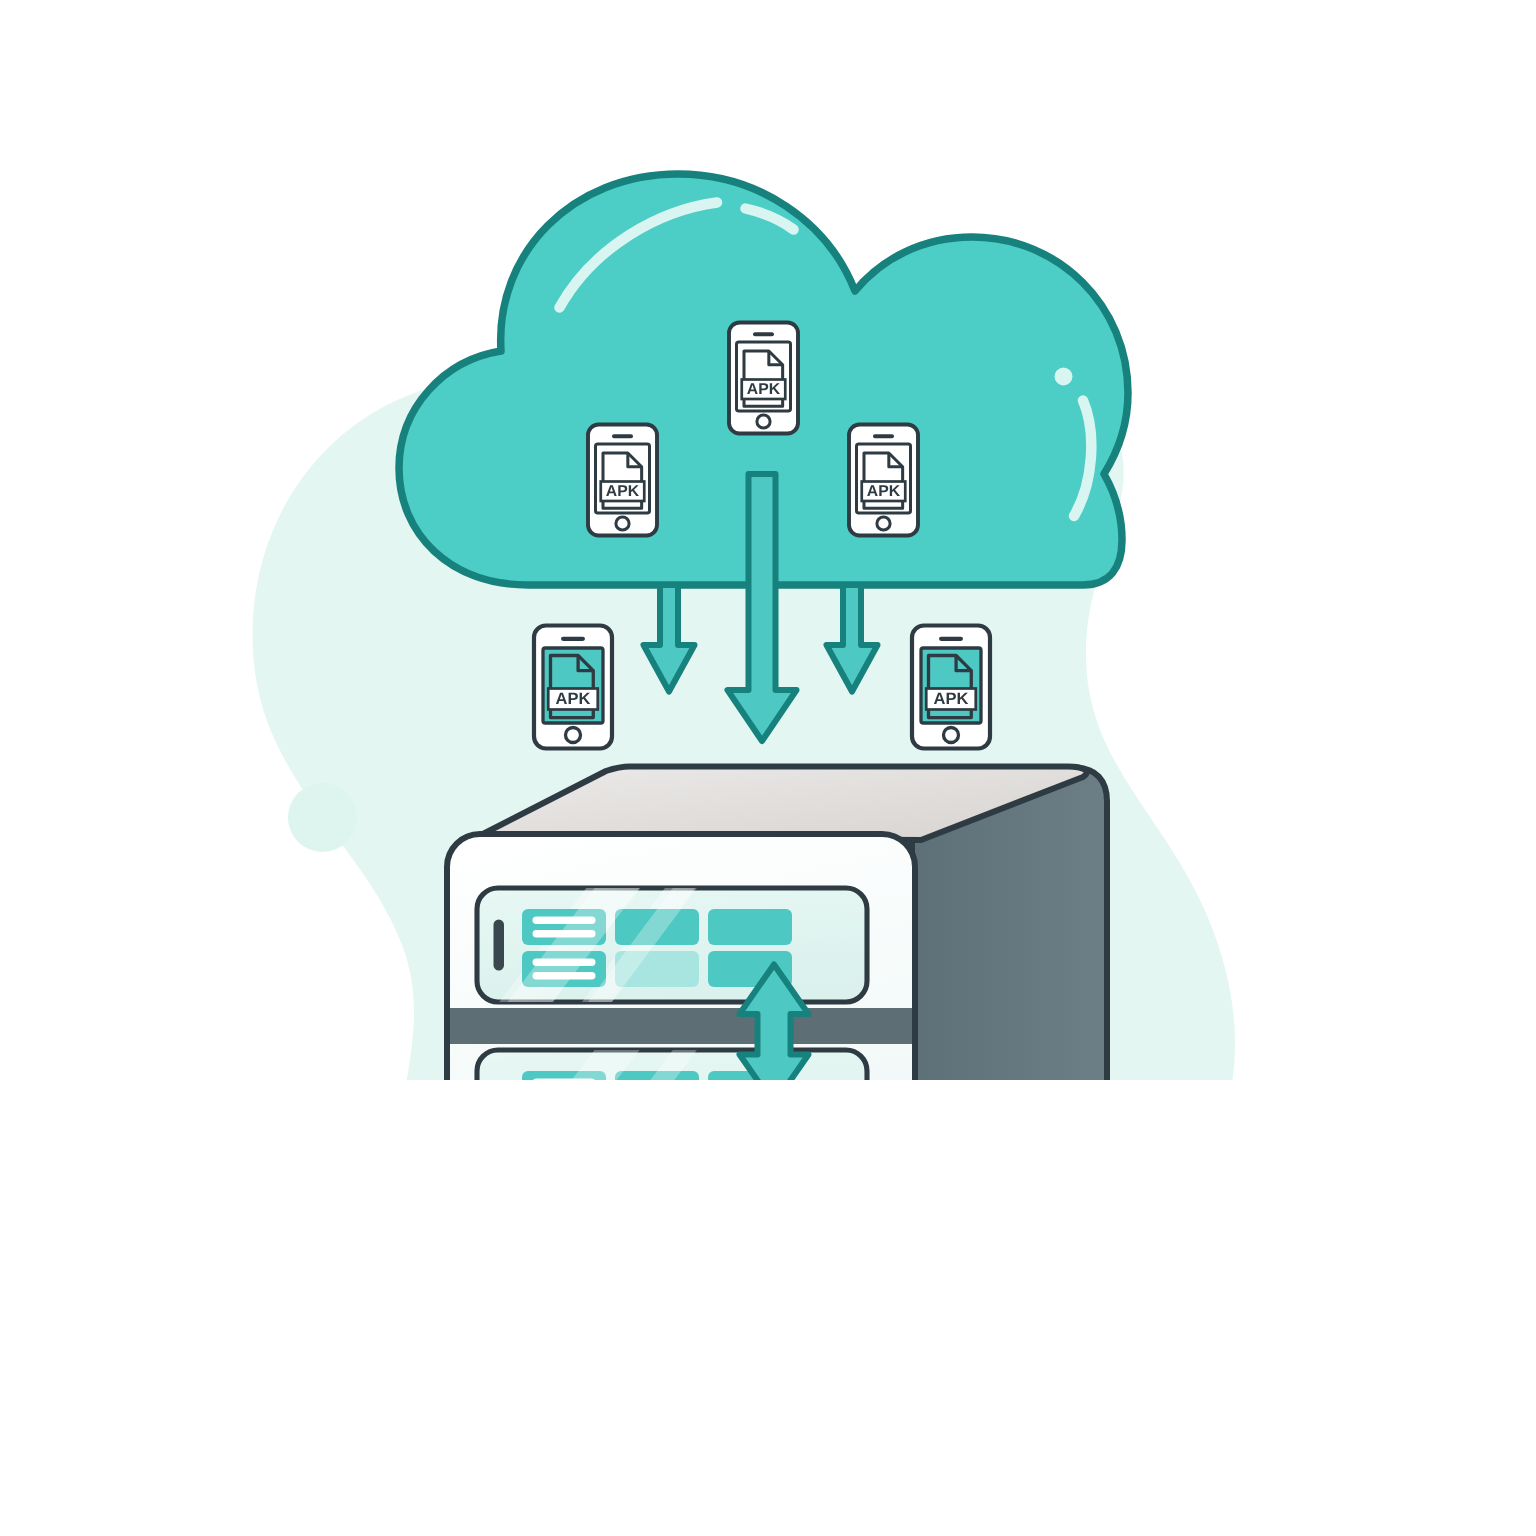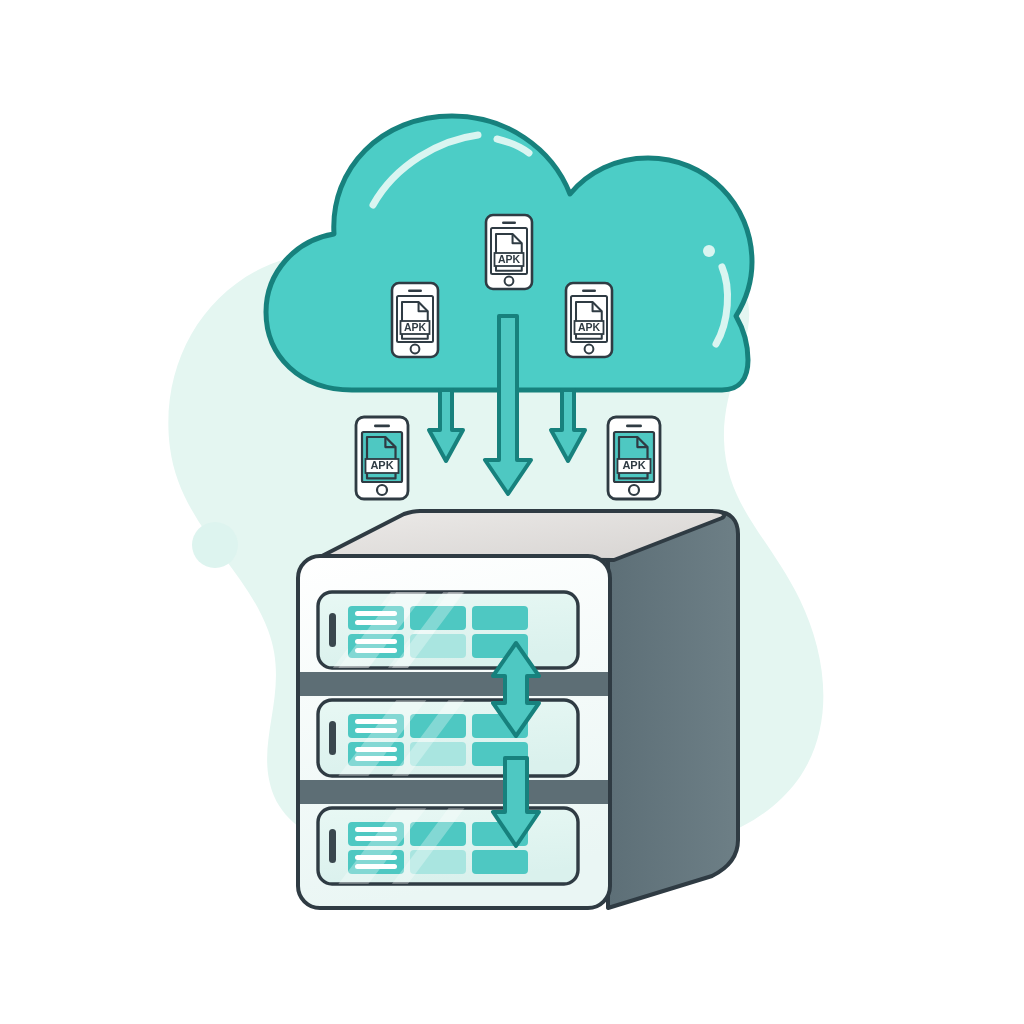--- a/index.html
+++ b/index.html
@@ -7,21 +7,21 @@
     margin: 0;
     padding: 0;
     background: #ffffff;
   }
   body {
     font-family: "Liberation Sans", sans-serif;
   }
   #stage {
     position: relative;
     width: 1024px;
-    height: 1024px;
+    height: 720px;
     background: #14b8a6;
     overflow: hidden;
   }
   #scene {
     display: block;
     width: 1024px;
     height: 1024px;
   }
   .apk-text {
     font-family: "Liberation Sans", sans-serif;

